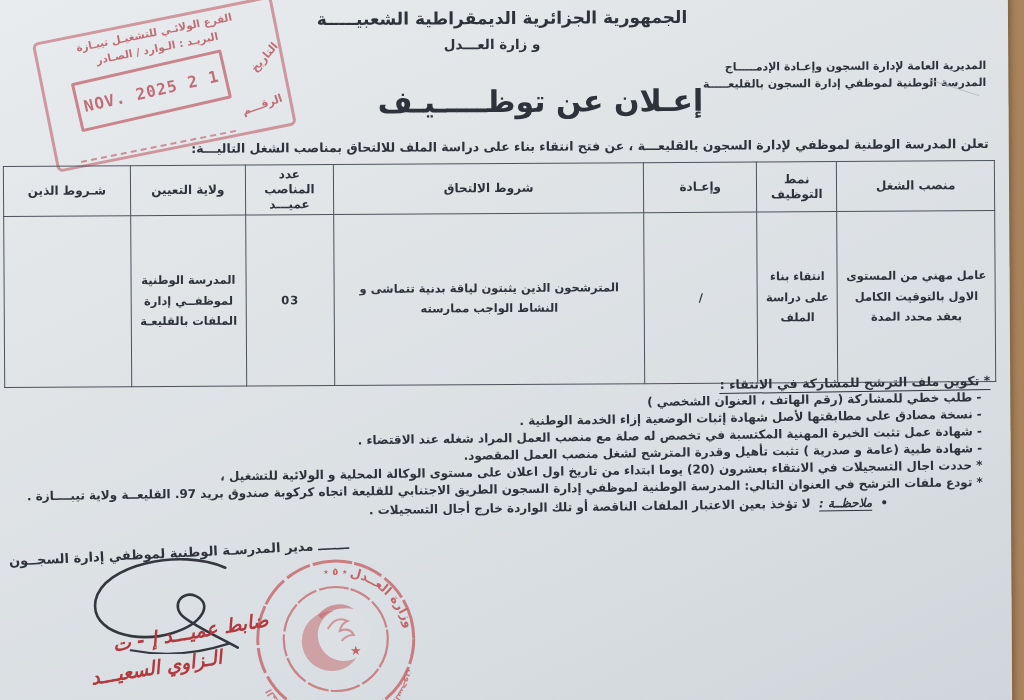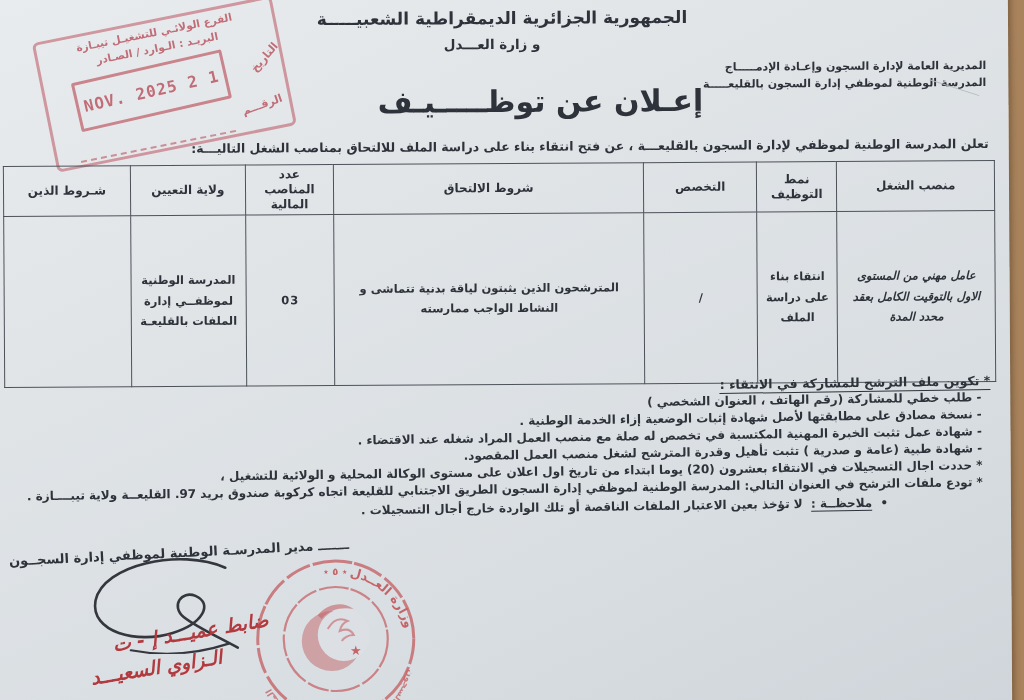--- a/index.html
+++ b/index.html
@@ -56,38 +56,38 @@
     position:absolute;top:171px;left:12px;width:992px;
     border-collapse:collapse;table-layout:fixed;direction:rtl;
   }
   table.jobs th,table.jobs td{
     border:1.6px solid #4d525a;
     font-weight:bold;text-align:center;vertical-align:middle;
     padding:2px 6px;
   }
   table.jobs th{height:38px;font-size:12px;line-height:1.25;}
   table.jobs td{height:166px;font-size:11.5px;}
-  td.cell-post{font-size:10.5px;line-height:1.8;padding:0 10px;font-style:italic;}
+  td.cell-post{font-size:10.5px;line-height:1.8;padding:0 10px;}
   td.cell-mode{font-size:11.5px;line-height:1.8;}
   td.cell-spec{font-size:14px;}
   td.cell-cond{font-size:12px;line-height:1.7;padding:0 20px;}
   td.cell-count{font-size:13px;letter-spacing:1px;}
   td.cell-place{font-size:12px;line-height:1.8;}
 
   
   .notes{
     top:383px;right:20px;width:960px;text-align:right;
     font-size:12px;font-weight:bold;line-height:17px;
     transform:rotate(-0.5deg);transform-origin:top right;
   }
   .notes .heading{font-size:12.5px;}
   .notes .heading span{border-bottom:1.6px solid #2e323a;padding-bottom:1px;}
   .notes .item{padding-right:9px;}
   .notes .remark{padding-right:104px;margin-top:2px;}
-  .notes .remark .lbl{border-bottom:1.6px solid #2e323a;margin:0 4px;}
+  .notes .remark .lbl{border-bottom:1.6px solid #2e323a;margin:0 4px;font-style:italic;}
 
   
   .sig-title{top:551px;left:26px;width:330px;text-align:right;font-size:13px;font-weight:bold;transform:rotate(-2.5deg);}
   .sig-svg{top:560px;left:82px;}
   .script-red{color:#b23a3e;font-weight:bold;font-style:italic;}
   .rank{top:627px;left:118px;font-size:19px;transform:rotate(-9deg);}
   .name{top:662px;left:96px;font-size:19px;transform:rotate(-9deg);}
   .round-stamp{top:550px;left:238px;opacity:.82;}
 </style>
 </head>
@@ -123,23 +123,23 @@
           <col style="width:11.4%">
         <col style="width:31.3%">
           <col style="width:8.9%">
           <col style="width:11.6%">
           <col style="width:12.8%">
       </colgroup>
       <thead>
         <tr>
           <th>منصب الشغل</th>
           <th>نمط التوظيف</th>
-          <th>التخصص</th>
+          <th>وإعـادة</th>
           <th>شروط الالتحاق</th>
-          <th>عدد المناصب المالية</th>
+          <th>عدد المناصب عميـــد</th>
           <th>ولاية التعيين</th>
           <th>شـروط الذين</th>
         </tr>
       </thead>
       <tbody>
         <tr>
           <td class="cell-post">عامل مهني من المستوى الاول بالتوقيت الكامل بعقد محدد المدة</td>
           <td class="cell-mode">انتقاء بناء على دراسة الملف</td>
           <td class="cell-spec">/</td>
           <td class="cell-cond">المترشحون الذين يثبتون لياقة بدنية تتماشى و النشاط الواجب ممارسته</td>

